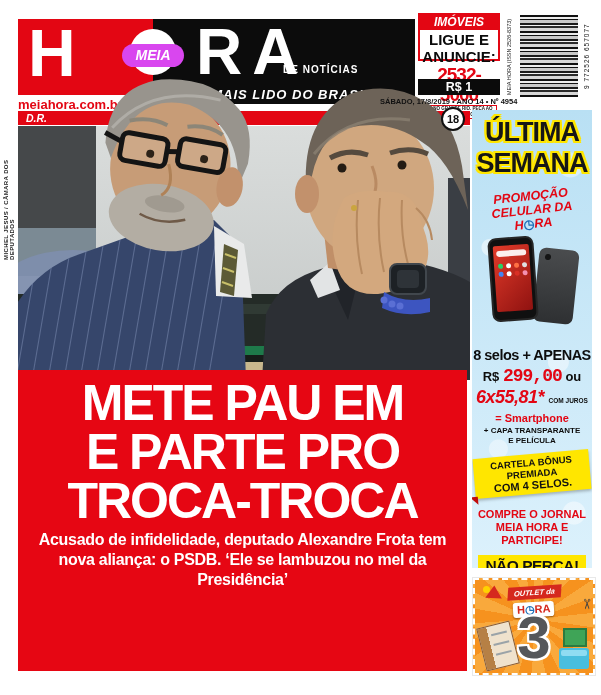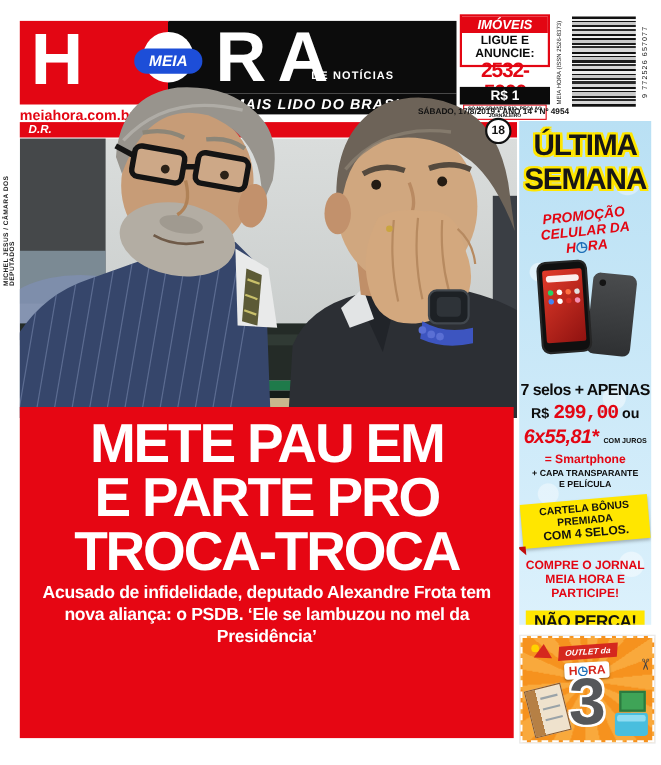--- a/index.html
+++ b/index.html
@@ -7,34 +7,34 @@
         font-family:"Liberation Sans",sans-serif;}
   .abs{position:absolute;}
 
   
   .logo-red{left:18px;top:19px;width:135px;height:76px;background:#e30613;z-index:1;}
   .logo-black{left:153px;top:19px;width:262px;height:66px;background:#0c0c0c;z-index:1;}
   .logo-h{left:28px;top:22px;color:#fff;font-size:66px;font-weight:900;line-height:62px;z-index:1;}
   .logo-ring{left:121px;top:20px;width:64px;height:64px;border-radius:50%;
              background:linear-gradient(90deg,#e30613 0 50%,#0c0c0c 50%);z-index:1;}
   .logo-ring-in{left:130px;top:29px;width:46px;height:46px;border-radius:50%;background:#fff;z-index:1;}
-  .logo-meia{left:122px;top:44px;width:62px;height:23px;background:#1d4ed8;border-radius:12px;
+  .logo-meia{left:122px;top:44px;width:62px;height:23px;background:#d946ef;border-radius:12px;
              color:#fff;font-size:14px;font-weight:900;font-style:italic;text-align:center;line-height:23px;z-index:2;}
   .logo-ra{left:196px;top:22px;color:#fff;font-size:64px;font-weight:900;letter-spacing:10px;line-height:60px;z-index:1;}
   .logo-sub{left:283px;top:64px;color:#fff;font-size:10px;font-weight:900;letter-spacing:1px;z-index:1;}
   .tagline{left:153px;top:85px;width:262px;height:19px;background:#0c0c0c;color:#fff;
            font-size:13px;font-weight:900;font-style:italic;text-align:center;line-height:19px;letter-spacing:1px;z-index:1;}
   .website{left:18px;top:97px;color:#e30613;font-size:13px;font-weight:900;z-index:1;}
   .issue-line{left:380px;top:97px;color:#111;font-size:7.5px;font-weight:900;white-space:nowrap;z-index:4;}
 
   
   .adbox{left:418px;top:13px;width:82px;height:48px;border:2px solid #e30613;background:#fff;box-sizing:border-box;z-index:1;}
   .adbox-head{width:100%;height:15px;background:#e30613;color:#fff;font-size:12px;font-weight:900;
               font-style:italic;text-align:center;line-height:15px;}
-  .adbox-line1{color:#0b0b0b;font-size:11px;font-weight:900;text-align:center;margin-top:1px;}
+  .adbox-line1{color:#0b0b0b;font-size:15px;font-weight:900;text-align:center;margin-top:1px;}
   .adbox-phone{color:#e30613;font-size:19px;font-weight:900;text-align:center;line-height:20px;letter-spacing:-1px;}
   .adbox-note{margin:0 1px;border:1px solid #e30613;color:#111;font-size:4.5px;font-weight:700;
               text-align:center;line-height:6px;}
   .pricebox{left:418px;top:79px;width:82px;height:16px;background:#0b0b0b;color:#fff;
             font-size:12.5px;font-weight:900;text-align:center;line-height:16px;z-index:1;}
 
   
   .barcode{left:506px;top:13px;width:89px;height:87px;background:#fff;z-index:1;}
   .barcode-label{position:absolute;left:0;top:0;height:87px;width:12px;writing-mode:vertical-rl;
                  transform:rotate(180deg);font-size:5.5px;color:#222;text-align:center;}
@@ -294,21 +294,21 @@
             <span style="background:#ff7043"></span>
               <span style="background:#e0e0e0"></span>
             <span style="background:#4285f4"></span>
               <span style="background:#ffffff"></span>
             <span style="background:#d93025"></span>
               <span style="background:#f48fb1"></span>
           </div>
         </div>
       </div>
     </div>
-    <div class="selos">7 selos + APENAS</div>
+    <div class="selos">8 selos + APENAS</div>
     <div class="price-line">
       <span>R$</span>
       <span class="price-big">299,00</span>
       <span>ou</span>
     </div>
     <div class="installments">
       <span class="inst-red">6x55,81*</span>
       <span class="inst-note">COM JUROS</span>
     </div>
     <div class="equals">= Smartphone</div>

